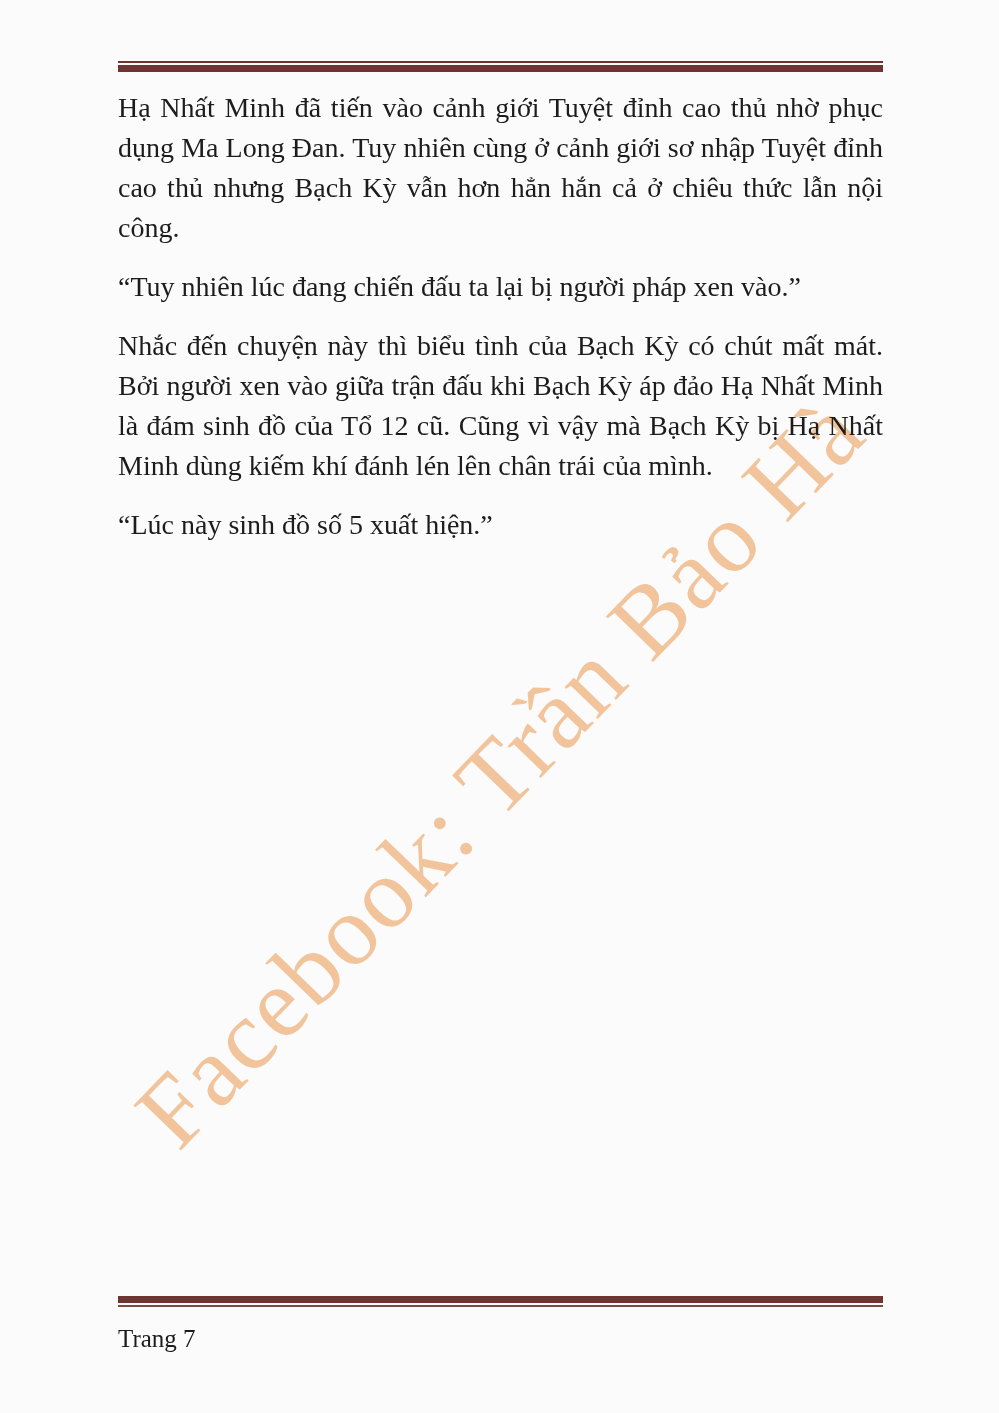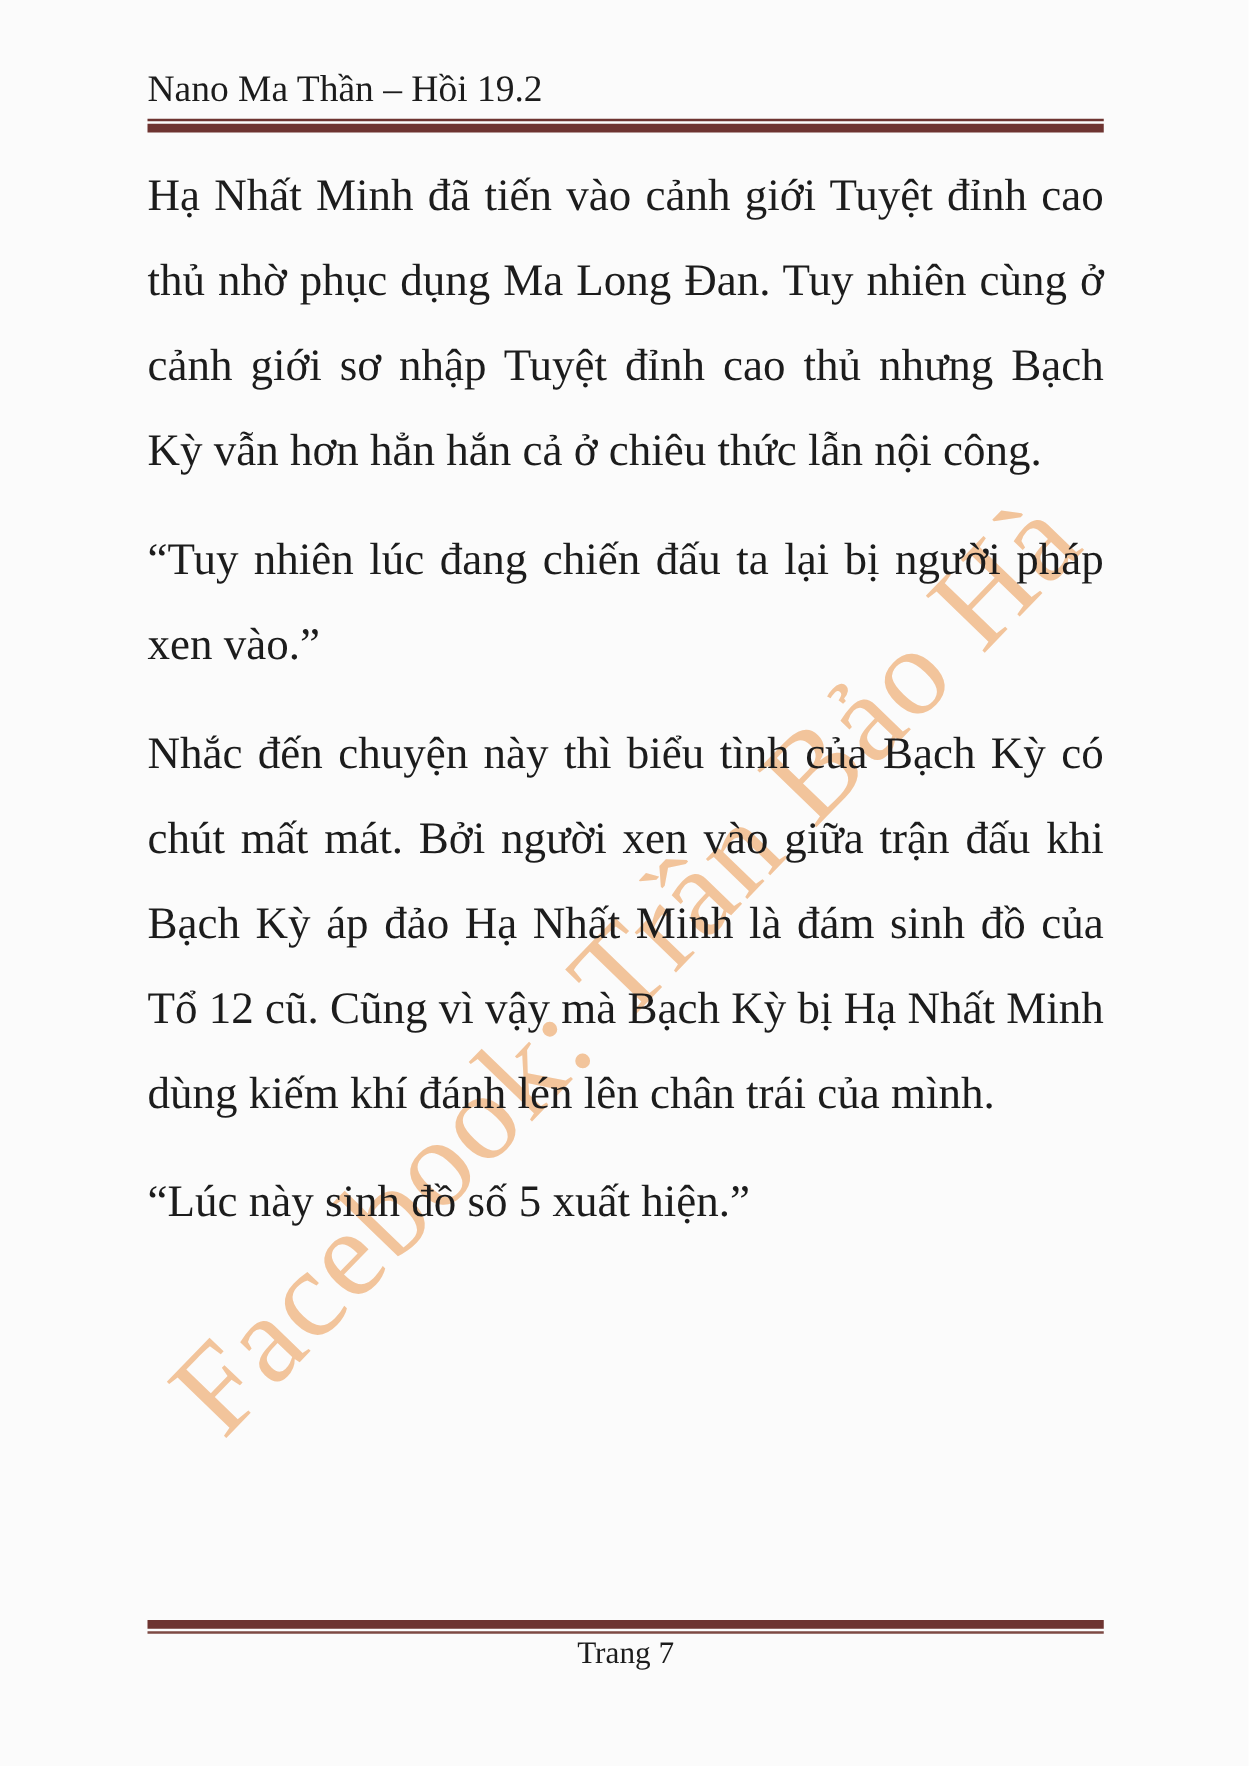--- a/index.html
+++ b/index.html
@@ -51,56 +51,55 @@
   }
   .rule-thin-thick {
     border-top: 2px solid #6e3431;
     border-bottom: 7px solid #6e3431;
   }
   .rule-thick-thin {
     border-top: 7px solid #6e3431;
     border-bottom: 2px solid #7d4a44;
   }
   .body-text p {
-    font-size: 36px;
-    line-height: 68px;
+    font-size: 28px;
+    line-height: 40px;
     text-align: justify;
     margin: 0 0 19px 0;
   }
   .body-text p:first-child {
     margin-top: 16px;
   }
   
   .footer-block {
     position: absolute;
     left: 118px;
     right: 116px;
     top: 1296px;
     z-index: 1;
   }
   .footer-block .rule {
     margin-top: 0;
   }
   .page-number-row {
-    text-align: center;
+    text-align: left;
     font-size: 25px;
-    margin-top: 2px;
+    margin-top: 18px;
   }
 </style>
 </head>
 <body>
 
 <div class="page">
 
   <div class="watermark">Facebook: Trần Bảo Hà</div>
 
   <div class="content">
 
     <div class="header-row">
-      <span>Nano Ma Thần – Hồi 19.2</span>
     </div>
 
     <div class="rule rule-thin-thick"></div>
 
     <div class="body-text">
       <p>Hạ Nhất Minh đã tiến vào cảnh giới Tuyệt đỉnh cao thủ nhờ phục dụng Ma Long Đan. Tuy nhiên cùng ở cảnh giới sơ nhập Tuyệt đỉnh cao thủ nhưng Bạch Kỳ vẫn hơn hẳn hắn cả ở chiêu thức lẫn nội công.</p>
       <p>“Tuy nhiên lúc đang chiến đấu ta lại bị người pháp xen vào.”</p>
       <p>Nhắc đến chuyện này thì biểu tình của Bạch Kỳ có chút mất mát. Bởi người xen vào giữa trận đấu khi Bạch Kỳ áp đảo Hạ Nhất Minh là đám sinh đồ của Tổ 12 cũ. Cũng vì vậy mà Bạch Kỳ bị Hạ Nhất Minh dùng kiếm khí đánh lén lên chân trái của mình.</p>
       <p>“Lúc này sinh đồ số 5 xuất hiện.”</p>
     </div>

